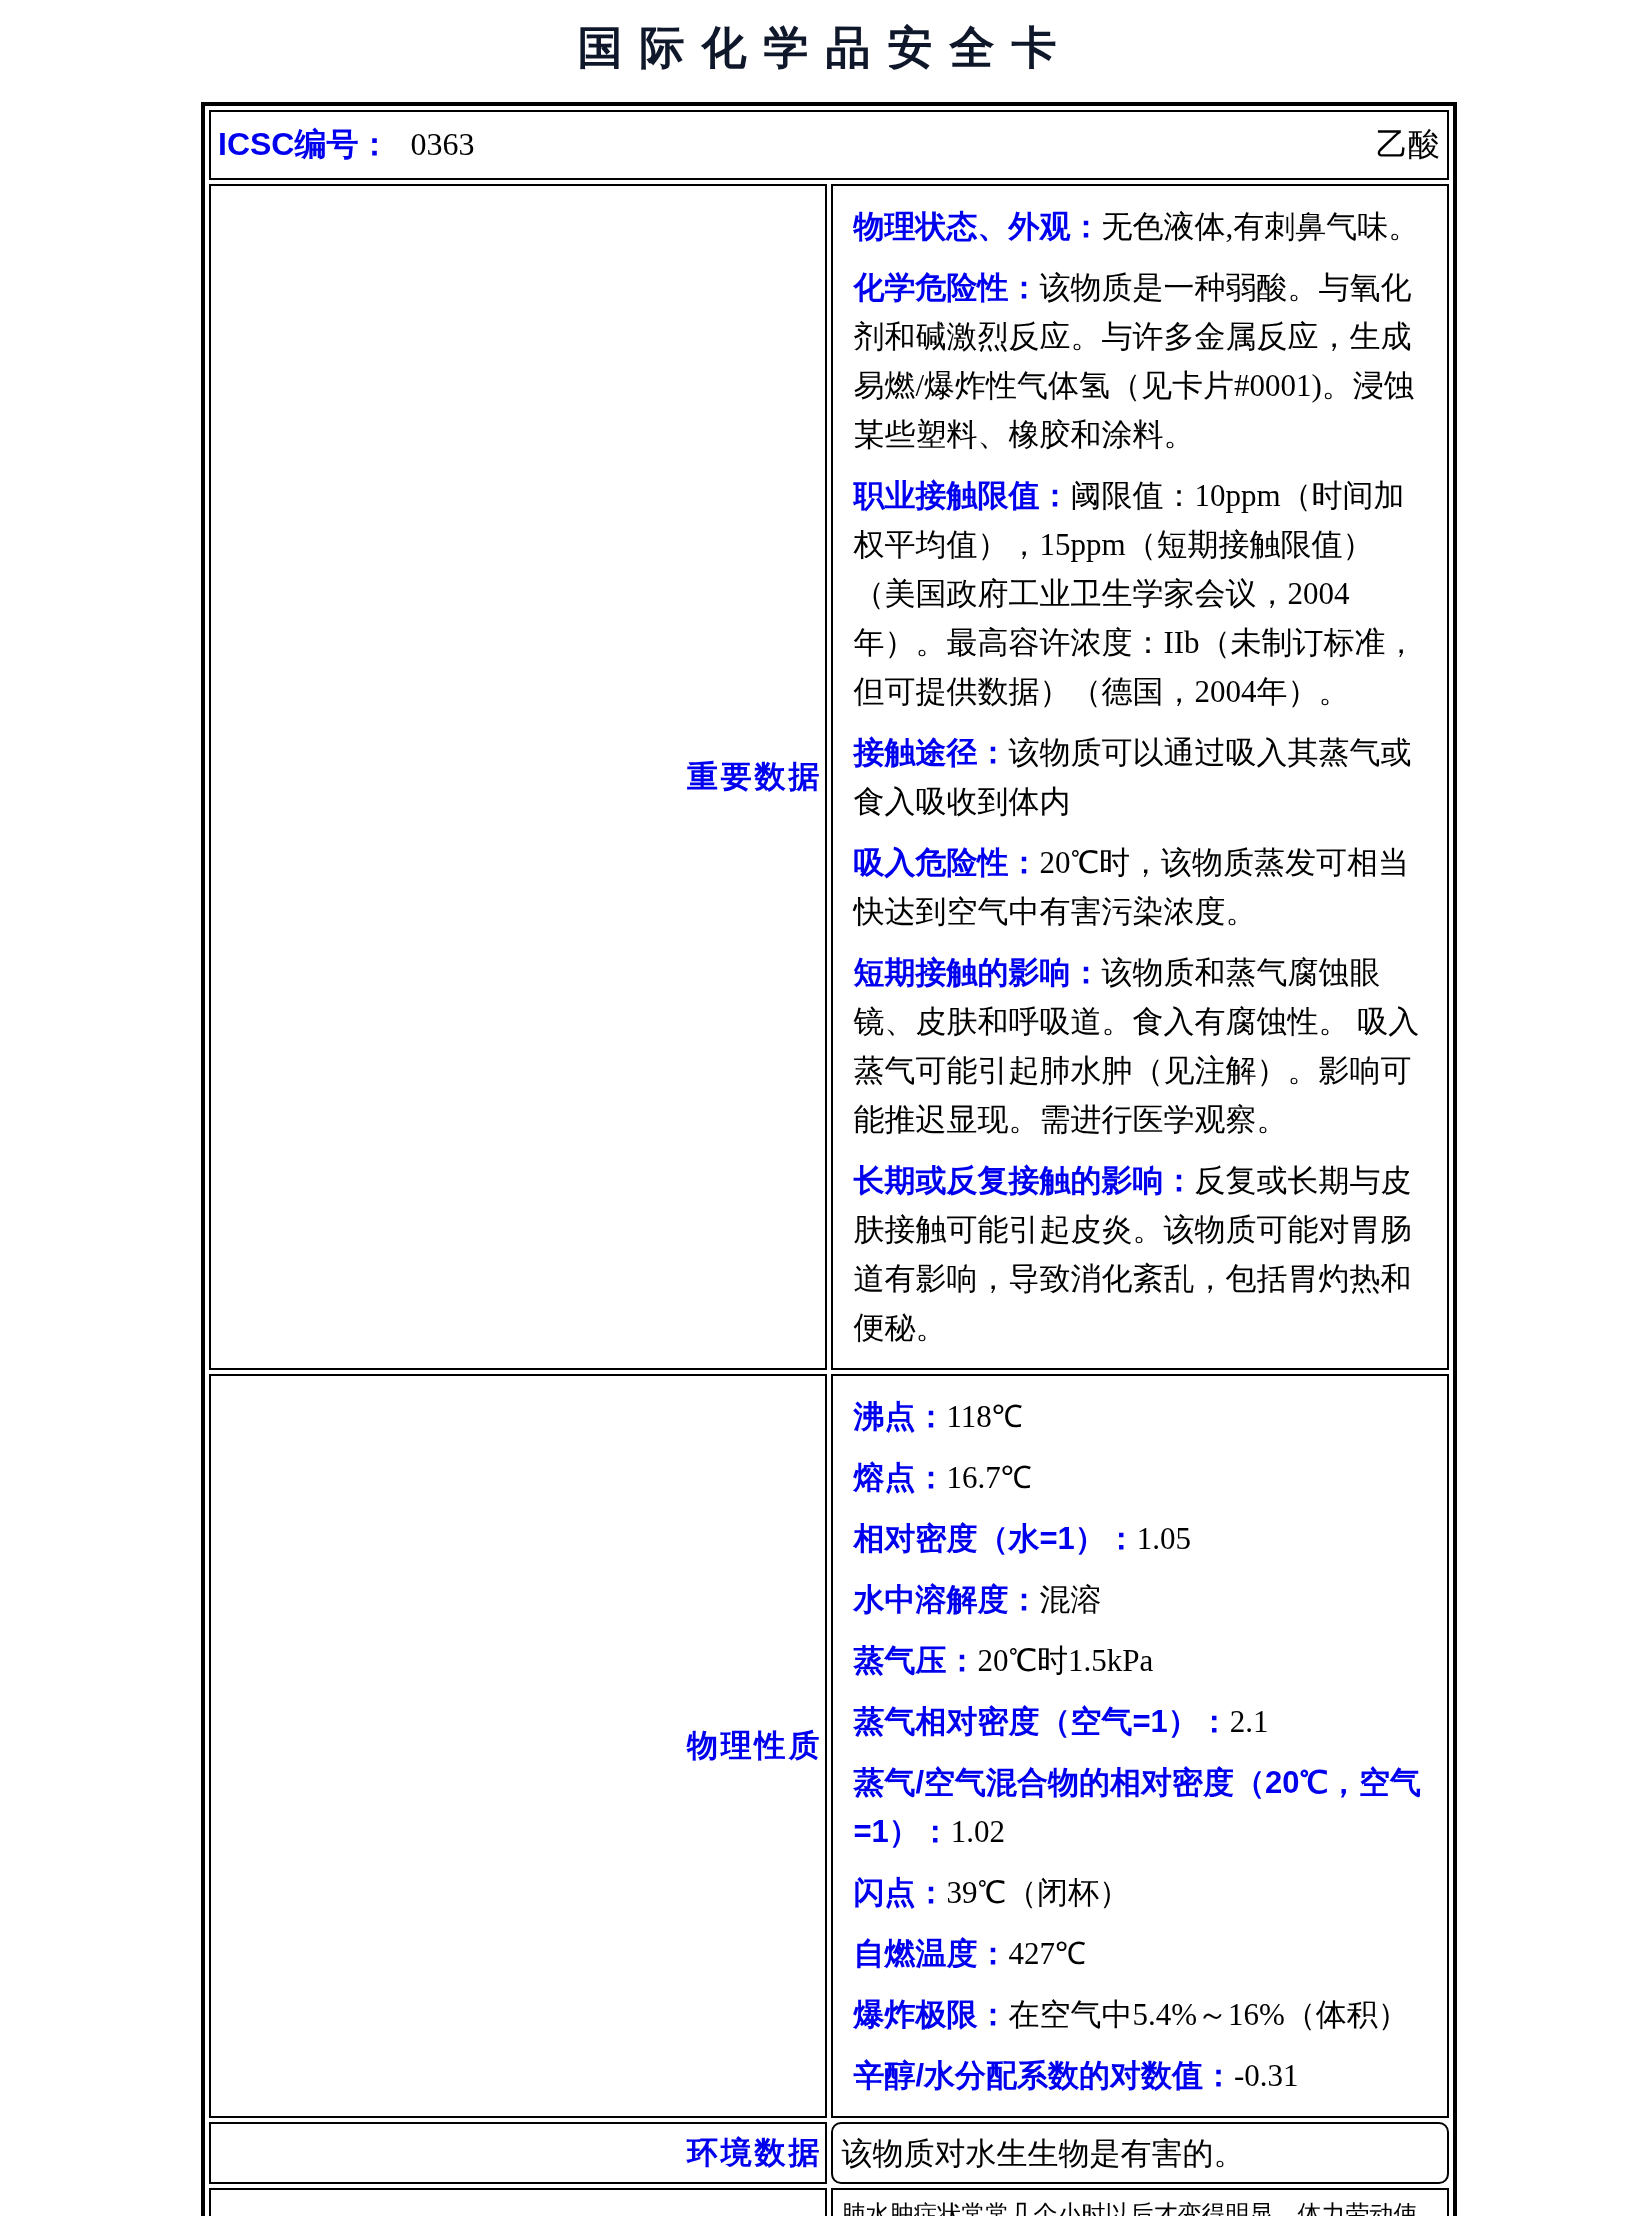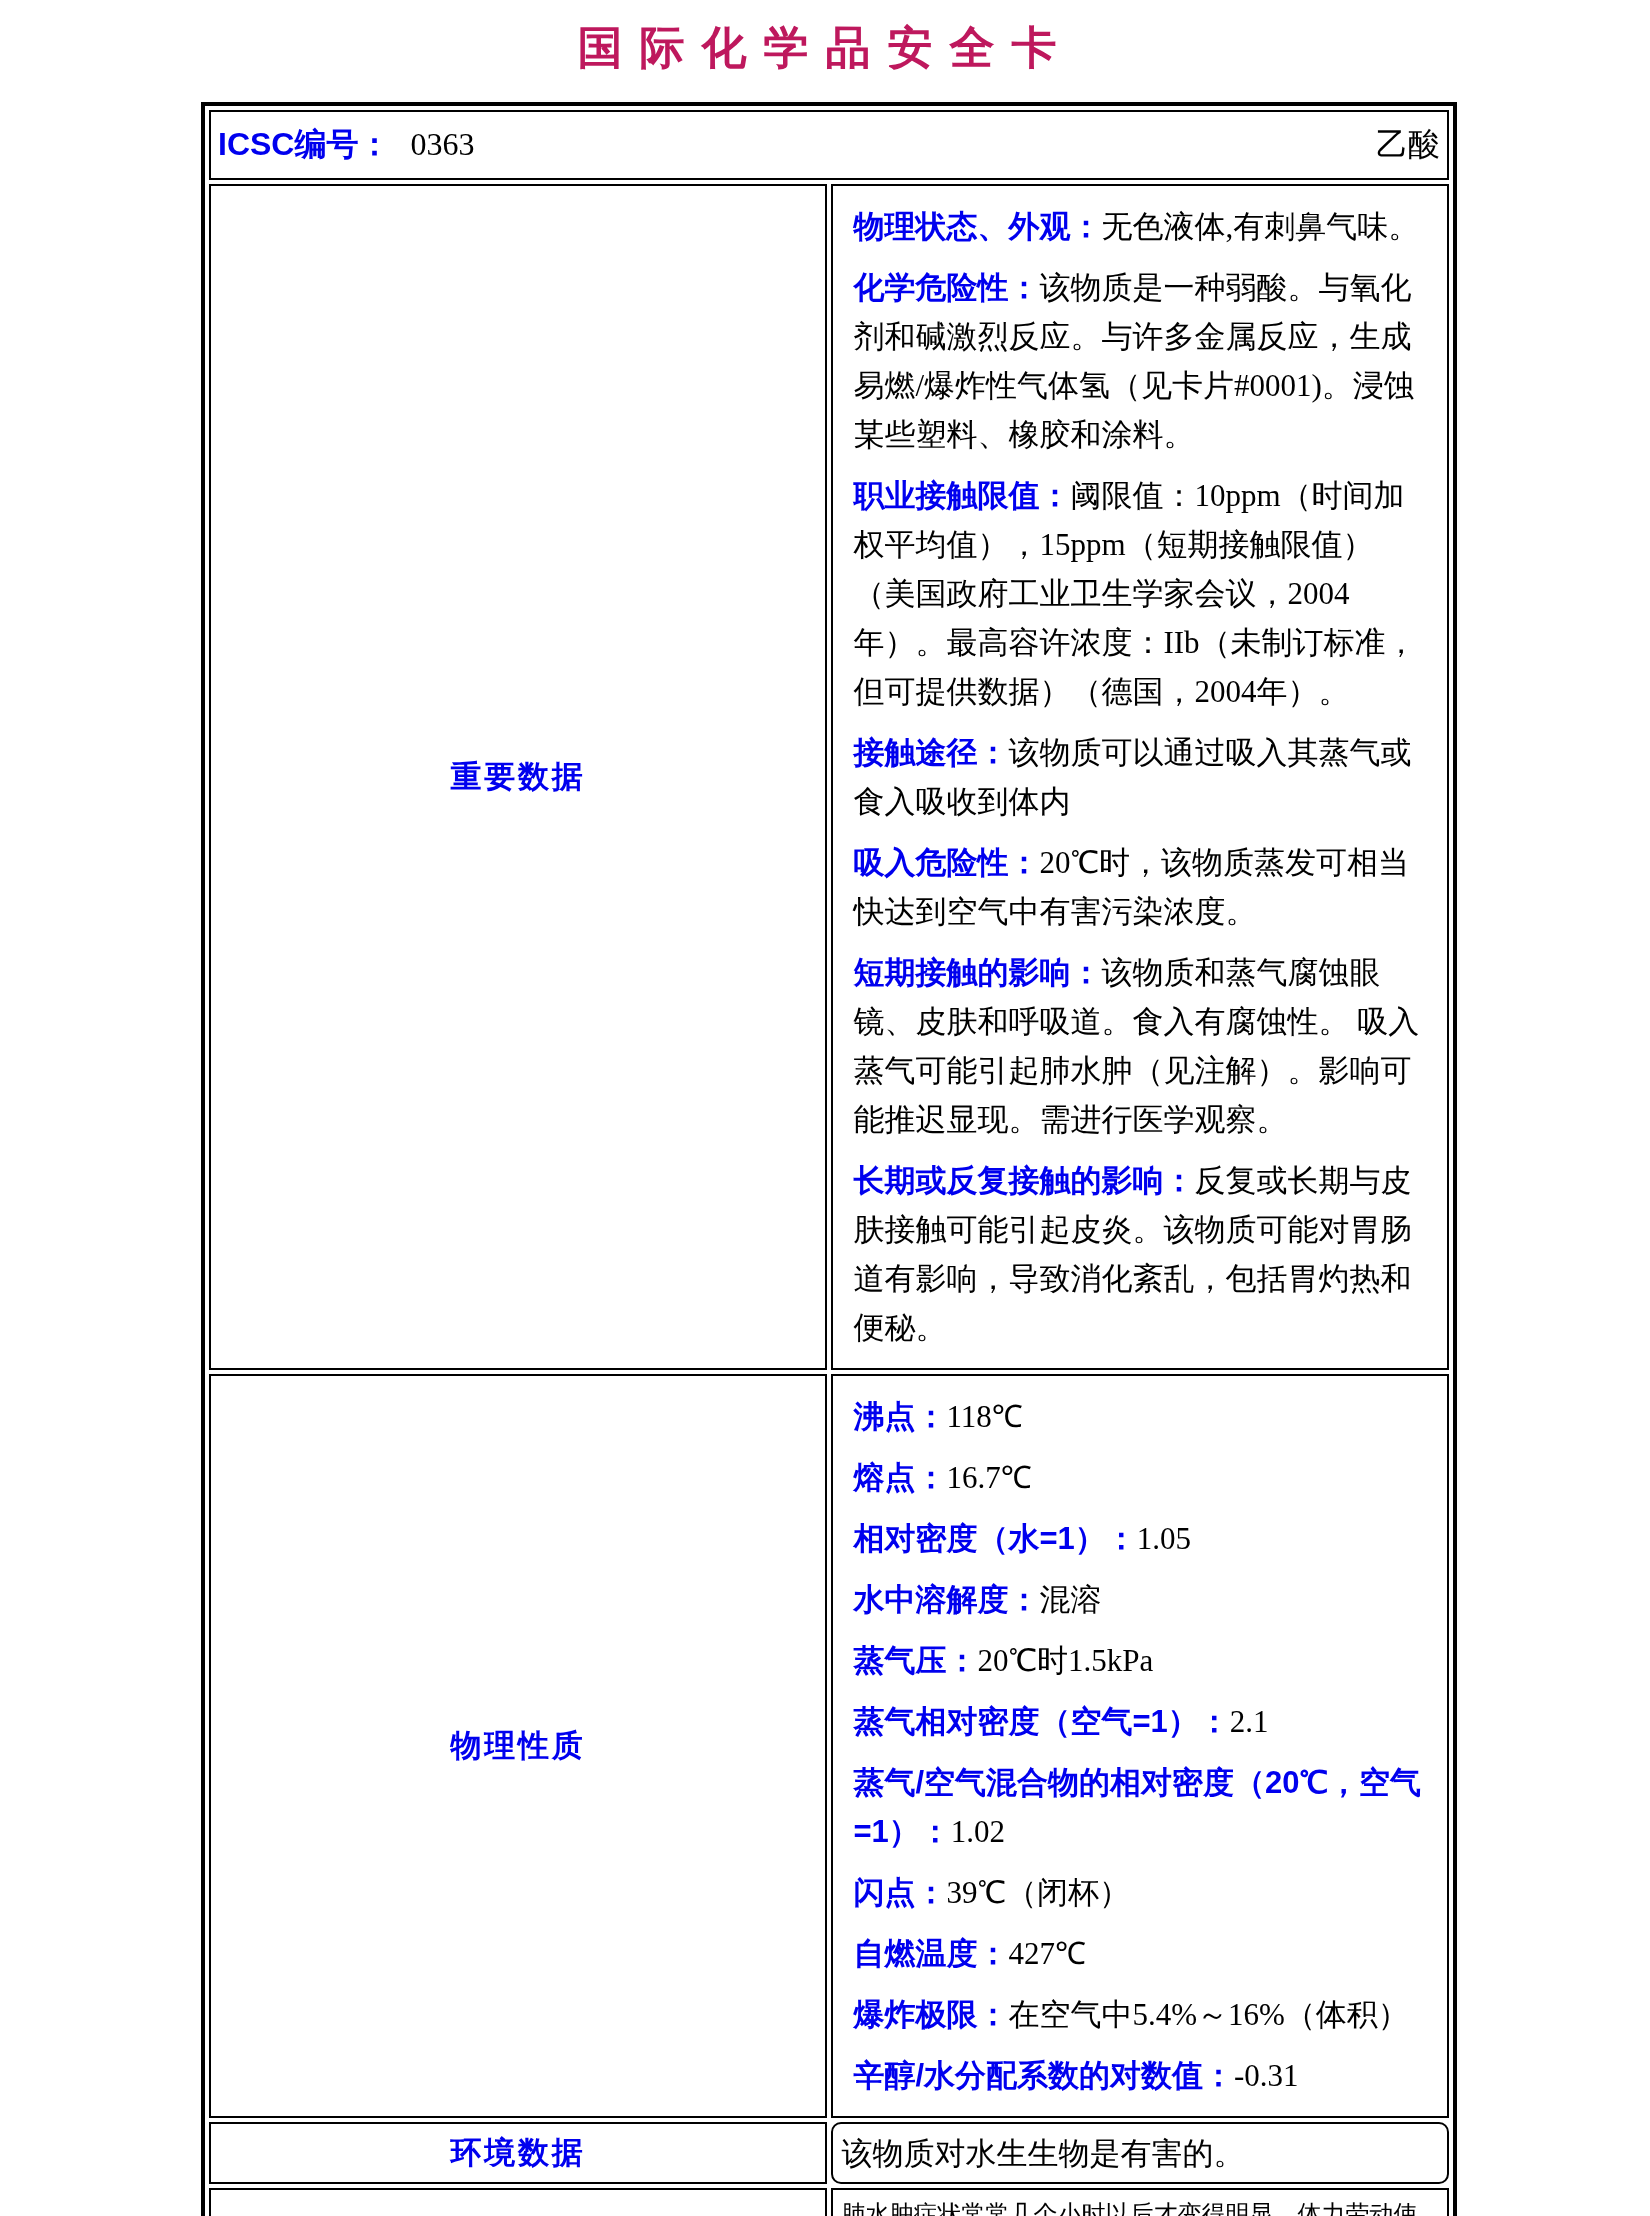--- a/index.html
+++ b/index.html
@@ -3,31 +3,31 @@
 <meta charset="utf-8">
 <style>
   html,body{margin:0;padding:0;}
   body{
     width:1651px;height:2216px;background:#ffffff;position:relative;
     font-family:"Liberation Serif",serif;color:#000;
     -webkit-font-smoothing:antialiased;
   }
   .page-title{
     margin:0;padding-top:18px;text-align:center;
-    color:#be185d;font-weight:bold;font-size:45px;letter-spacing:17px;
+    color:#0f172a;font-weight:bold;font-size:45px;letter-spacing:17px;
     font-family:"DejaVu Serif",serif;
   }
   table.card{
     table-layout:fixed;width:1256px;margin:24px 0 0 201px;
     border:4.9px solid #000;border-collapse:separate;border-spacing:4.2px;
     background:#fff;
   }
   td{border:2.1px solid #000;vertical-align:middle;padding:2.8px 8.4px;background:#fff;}
   td.side{
-    width:162px;text-align:center;color:#0000ee;font-weight:bold;
+    width:162px;text-align:right;color:#0000ee;font-weight:bold;
     font-family:"Liberation Sans",sans-serif;font-size:31px;letter-spacing:2.8px;
     padding:2.8px 2.8px;
   }
   td.content{font-size:31px;line-height:49px;padding:4.2px 8.4px 4.2px 8.4px;}
   td.header-cell{height:60px;font-size:32px;padding:2.8px 7px;}
   .hdr-label{color:#0000ee;font-weight:bold;font-family:"Liberation Sans",sans-serif;}
   .hdr-number{font-family:"Liberation Serif",serif;margin-left:20px;}
   .hdr-name{float:right;}
   .para{margin:12px;}
   .ilabel{color:#0000ee;font-weight:bold;font-family:"Liberation Sans",sans-serif;}

